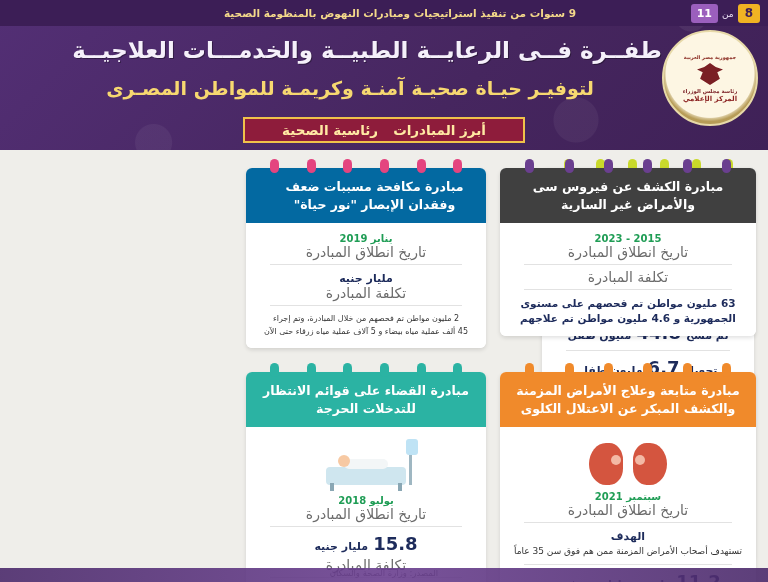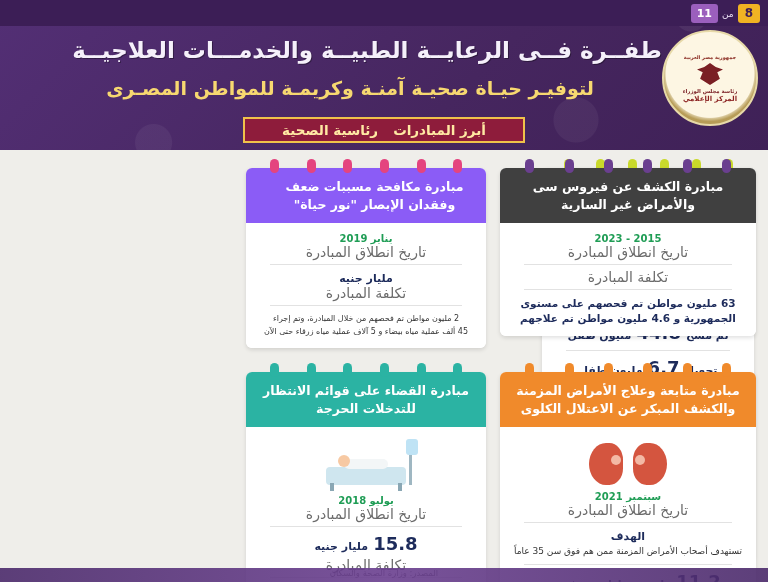--- a/index.html
+++ b/index.html
@@ -121,21 +121,21 @@
   .date { font-size:10px; font-weight:bold; line-height:15px; }
   .sep { height:1px; background:#e2e2e2; margin:6px 14px; }
 
   
   #cardA { top:168px; right:14px; width:212px; height:392px; }
   #cardA .head { background:#c9d92b; color:#3b4a0e; }
   #cardA .body { height:318px; }
 
   
   #cardB { top:168px; left:246px; width:240px; }
-  #cardB .head { background:#8b5cf6;padding-left:29px; }
+  #cardB .head { background:#0369a1;padding-left:29px; }
 
   
   #cardC { top:168px; left:500px; width:256px; }
   #cardC .head { background:#404040; }
 
   
   #cardD { top:372px; left:246px; width:240px; }
   #cardD .head { background:#2bb3a3; }
 
   
@@ -209,20 +209,21 @@
   .logo-100 .sq2{width:26px; height:26px; background:#1b7fa8; border-radius:4px;}
   .chk{color:#1f9d55; font-weight:bold;}
 </style>
 </head>
 <body>
 
 <div class="page">
 
   <div class="top-band">
     <div class="hdr-strip"></div>
+    <div class="hdr-title">9 سنوات من تنفيذ استراتيجيات ومبادرات النهوض بالمنظومة الصحية</div>
     <div class="pg-box">
       <span class="pg-num">8</span>
       <span class="pg-of">من</span>
       <span class="pg-tot">11</span>
     </div>
 
     <div class="emblem">
       <div class="l1">جمهورية مصر العربية</div>
       <div class="eagle"></div>
       <div class="l2">رئاسة مجلس الوزراء</div>

